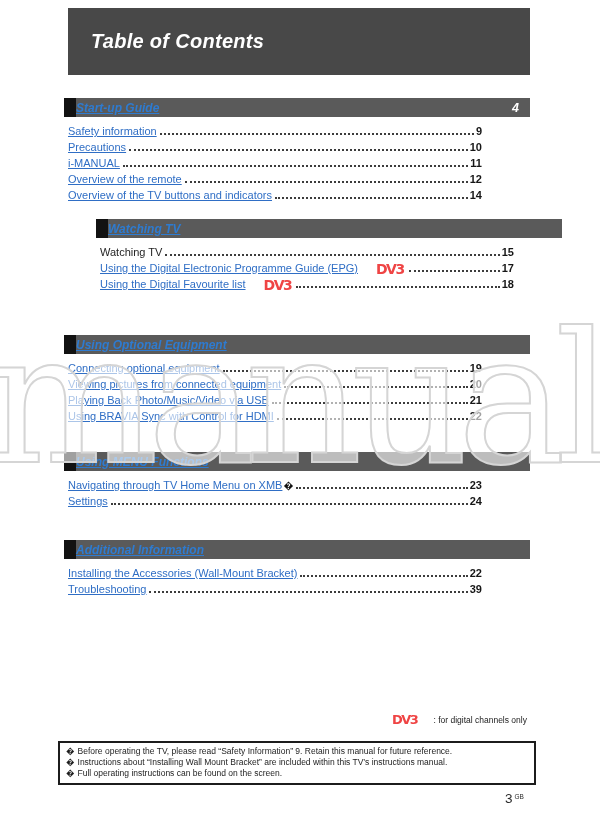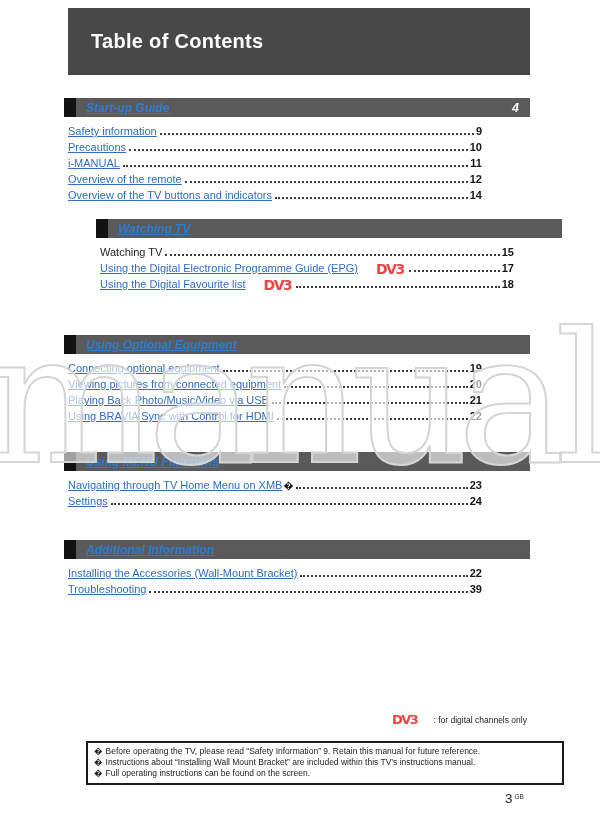--- a/index.html
+++ b/index.html
@@ -7,35 +7,35 @@
     position:relative;width:600px;height:829px;background:#ffffff;
     font-family:"Liberation Sans",sans-serif;overflow:hidden;color:#1a1a1a;
   }
 
   
   .header{
     position:absolute;left:68px;top:8px;width:462px;height:67px;
     background:#484848;display:flex;align-items:center;
   }
   .header .title{
-    margin-left:23px;color:#ffffff;font-size:20px;font-weight:bold;
+    margin-left:23px;color:#ffffff;font-size:20px;font-weight:bold;font-style:italic;
     letter-spacing:.3px;
   }
 
   
   .section{position:absolute;left:0;width:600px;}
   .sec1{top:98px;}  .sec2{top:219px;padding-left:32px;} .sec3{top:335px;} .sec4{top:452px;} .sec5{top:540px;}
 
   .bar{
     margin-left:64px;width:454px;height:19px;background:#5a5a5a;
     border-left:12px solid #121212;
     display:flex;align-items:center;position:relative;
   }
   .bar-title{
-    margin-left:10px;color:#2e7bd0;font-size:12px;font-weight:bold;font-style:italic;
+    margin-left:0;color:#2e7bd0;font-size:12px;font-weight:bold;font-style:italic;
     text-decoration:underline;white-space:nowrap;
   }
   .bar-page{
     position:absolute;right:11px;color:#ffffff;font-size:12.5px;
     font-weight:bold;font-style:italic;
   }
 
   .entries{margin:5px 0 0 68px;width:414px;}
   .row{display:flex;align-items:flex-end;height:16px;font-size:11px;line-height:13px;white-space:nowrap;}
   .lbl{color:#2f6ec5;text-decoration:underline;text-underline-offset:1px;}
@@ -54,21 +54,21 @@
   }
   .dvb-footer-line{
     position:absolute;left:392px;top:714px;display:flex;align-items:center;
   }
   .dvb-footer-line .dvb{margin:0;font-size:13px;}
   .dvb-footer-line .dvb-note{font-size:8.5px;color:#222;margin-left:16px;}
 
   
   .notes{
     position:absolute;left:58px;top:741px;width:462px;
-    border:2px solid #1c1c1c;padding:3px 6px 4px 6px;background:#fff;margin-left:28px;
+    border:2px solid #1c1c1c;padding:3px 6px 4px 6px;background:#fff;
   }
   .note-line{font-size:8.5px;line-height:11px;color:#1d1d1d;white-space:nowrap;}
   .note-line .bullet{margin-right:3px;font-size:8.5px;}
 
   
   .folio{position:absolute;left:505px;top:789px;}
   .folio .num{font-size:13.5px;color:#2a2a2a;}
   .folio .suffix{font-size:6.5px;color:#2a2a2a;vertical-align:4px;margin-left:2px;}
 
   

